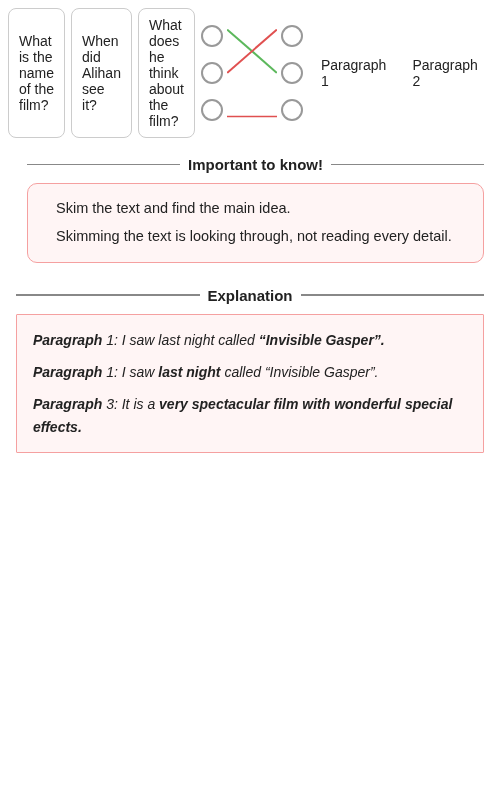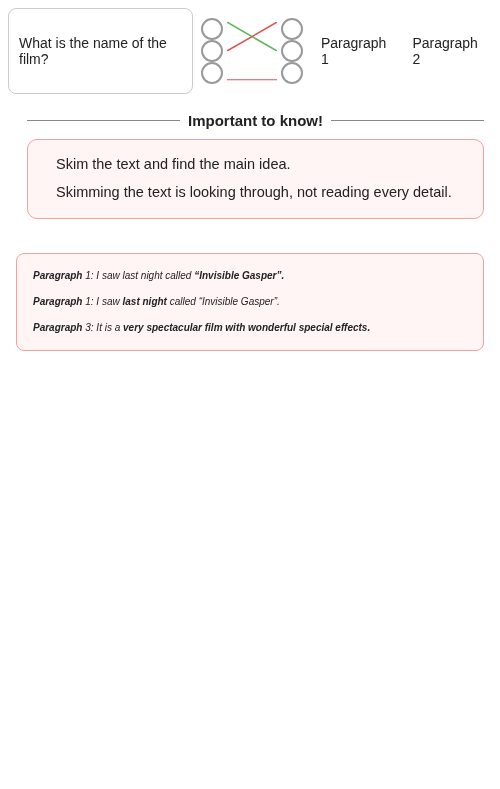--- a/index.html
+++ b/index.html
@@ -112,24 +112,24 @@
       margin-bottom: 0;
     }
 
     
     .explanation-section {
       padding: 18px 16px 10px 16px;
     }
 
     .explanation-box {
       border: 1.5px solid #f5a0a0;
-      border-radius: 8px;
+      border-radius: 1px;
       background: #fff5f5;
       padding: 14px 16px;
-      font-size: 10px;
+      font-size: 14px;
       color: #222;
       line-height: 1.6;
       margin-top: 10px;
     }
 
     .explanation-box p {
       margin-bottom: 10px;
       font-style: italic;
     }
     .explanation-box p:last-child {
@@ -138,20 +138,26 @@
   </style>
 </head>
 <body>
 
 <div class="matching-section">
 
   <div class="questions-col">
     <div class="question-box">
       <span>What is the name of the film?</span>
     </div>
+    <div class="question-box">
+      <span>When did Alihan see it?</span>
+    </div>
+    <div class="question-box">
+      <span>What does he think about the film?</span>
+    </div>
   </div>
 
   <div style="width:110px; flex-shrink:0; position:relative; display:flex; flex-direction:row; align-items:stretch;">
 
     <div style="display:flex; flex-direction:column; justify-content:space-around; padding:10px 0; align-items:center; width:30px;">
       <div class="circle"></div>
       <div class="circle"></div>
       <div class="circle"></div>
     </div>
 
@@ -192,20 +198,25 @@
     <span class="title">Important to know!</span>
     <div class="line"></div>
   </div>
   <div class="important-box">
     <p>Skim the text and find the main idea.</p>
     <p>Skimming the text is looking through, not reading every detail.</p>
   </div>
 </div>
 
 <div class="explanation-section">
+  <div class="section-header">
+    <div class="line"></div>
+    <span class="title">Explanation</span>
+    <div class="line"></div>
+  </div>
   <div class="explanation-box">
 
     <p>
       <em><strong>Paragraph</strong> 1</em><em>: I saw last night called </em><strong>“Invisible Gasper”.</strong>
     </p>
 
     <p>
       <em><strong>Paragraph</strong> 1</em><em>: I saw </em><strong>last night</strong><em> called “Invisible Gasper”.</em>
     </p>
 

